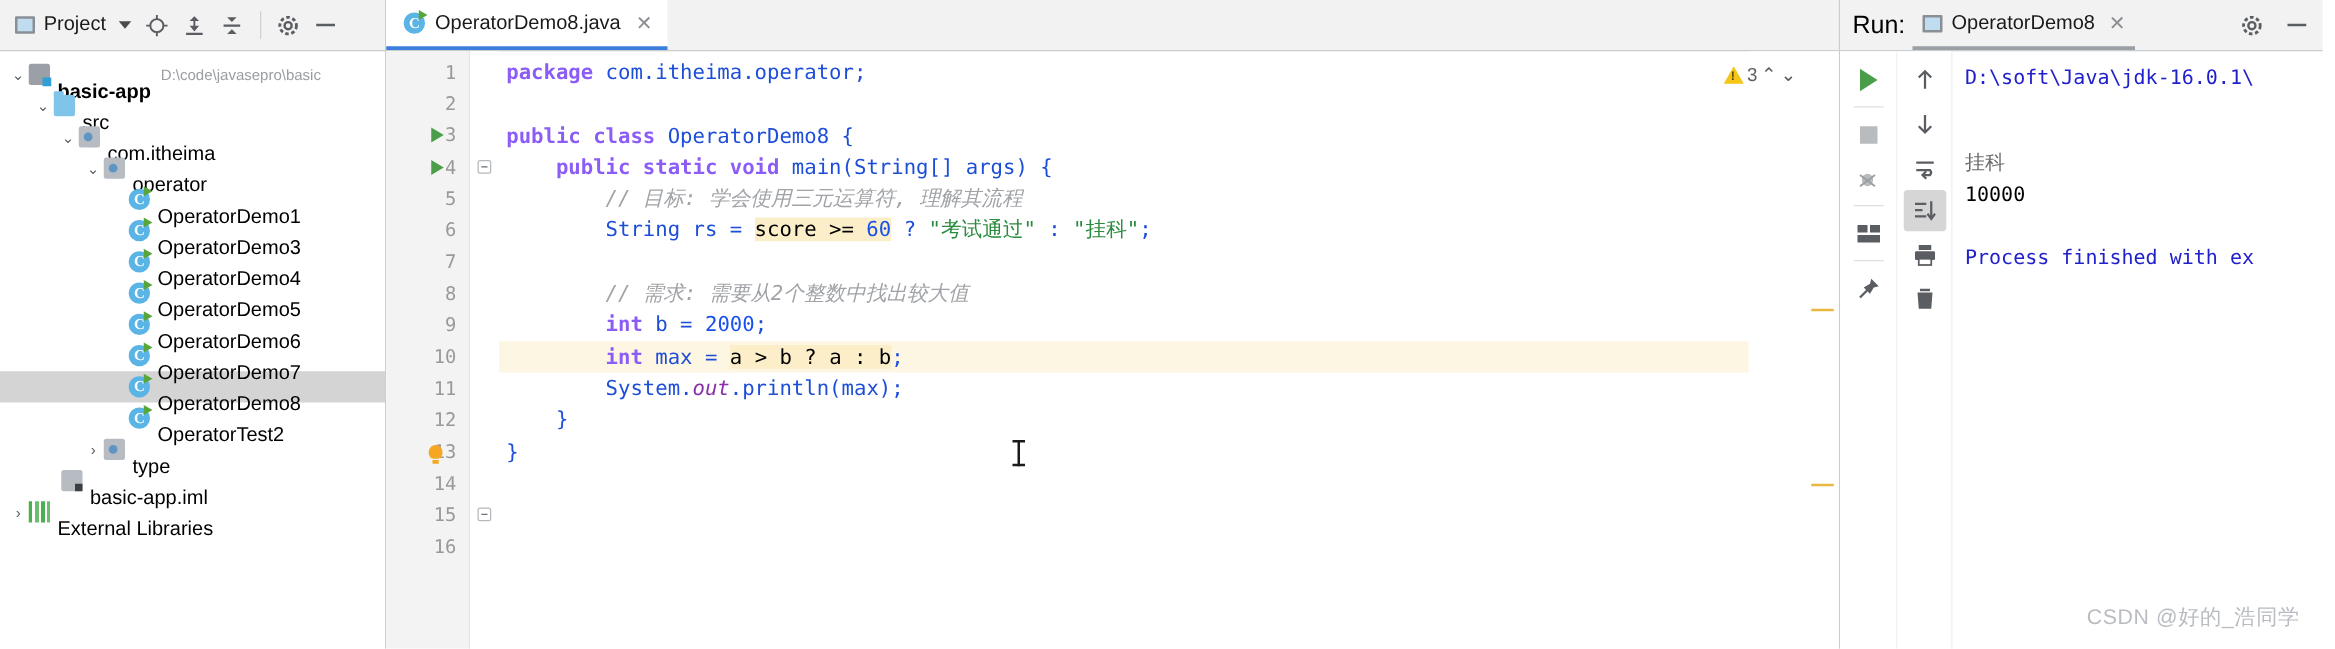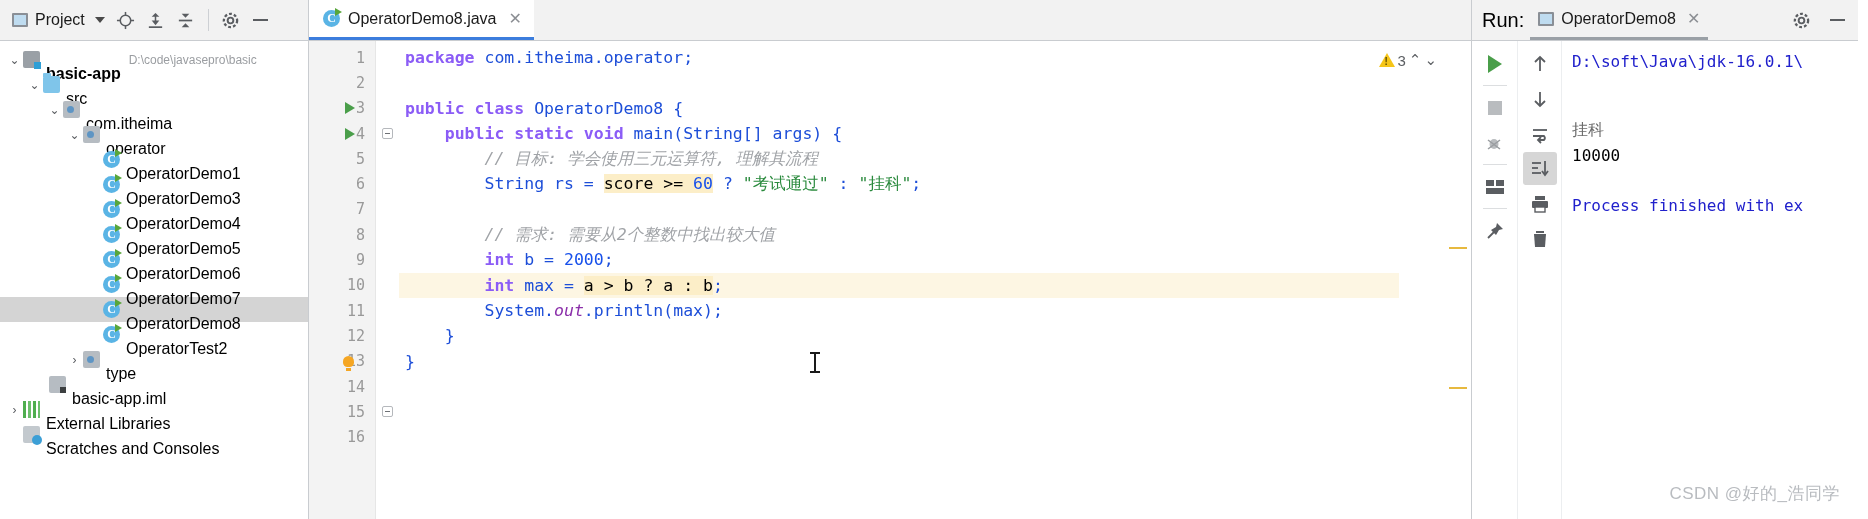--- a/index.html
+++ b/index.html
@@ -332,25 +332,20 @@
           <span class="ic ic-iml"></span>
           <span class="tlabel">basic-app.iml</span>
         </div>
 
         <div class="tnode" style="padding-left:6px">
           <span class="arrow">›</span>
           <span class="ic ic-lib"></span>
           <span class="tlabel">External Libraries</span>
         </div>
 
-        <div class="tnode" style="padding-left:6px">
-          <span class="arrow spacer">›</span>
-          <span class="ic ic-scratch"></span>
-          <span class="tlabel">Scratches and Consoles</span>
-        </div>
       </div>
     </div>
 
     <div class="editor-col">
       <div class="tabbar">
         <div class="tab">
           <span class="ic ic-class" style="margin-right:0">C</span>
           <span>OperatorDemo8.java</span>
           <span class="tab-close">✕</span>
         </div>

